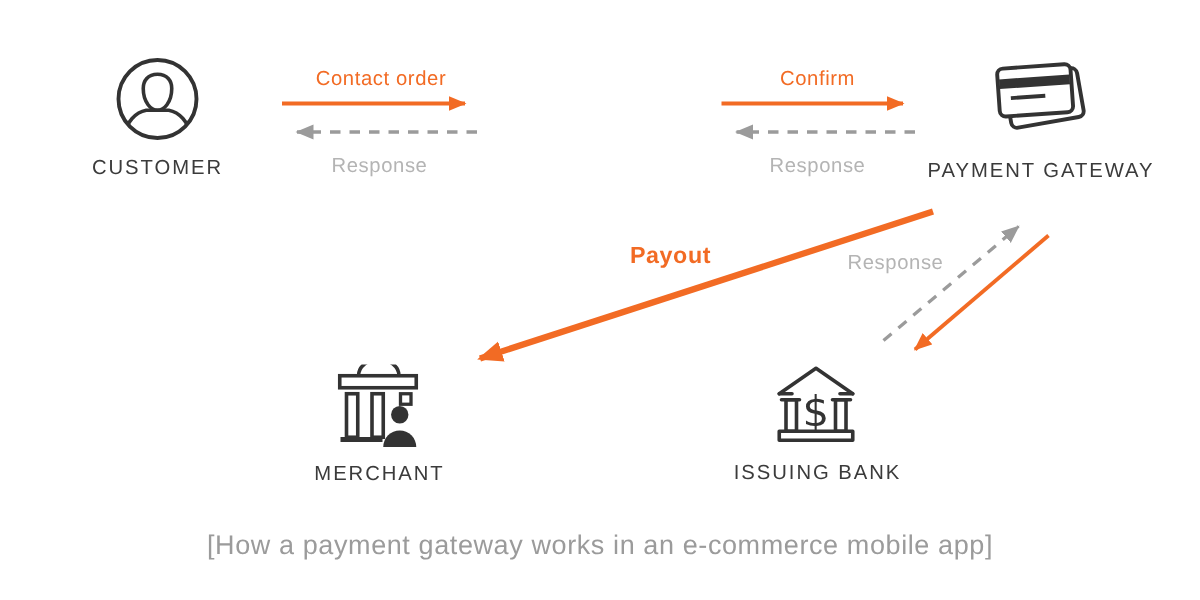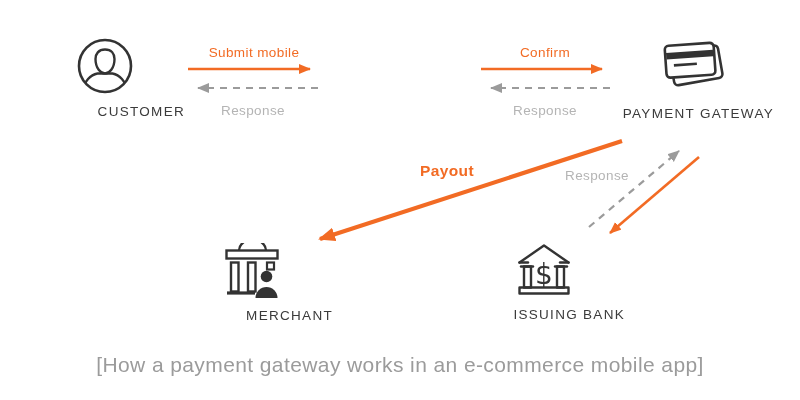--- a/index.html
+++ b/index.html
@@ -1,36 +1,36 @@
 <!DOCTYPE html>
 <html><head>
 <meta charset="utf-8">
 <style>
   html,body{margin:0;padding:0;background:#ffffff;}
   #screen{
     position:relative;width:800px;height:400px;background:#ffffff;overflow:hidden;
     font-family:"Liberation Sans","DejaVu Sans",sans-serif;
   }
   #arrow-layer{position:absolute;left:0;top:0;width:800px;height:400px;}
-  .entity{position:absolute;width:160px;text-align:right;}
+  .entity{position:absolute;width:160px;text-align:center;}
   .entity .icon{display:flex;justify-content:center;}
   .entity-label{
     margin-top:9px;font-size:13.5px;letter-spacing:1.3px;color:#3b3b3b;
     font-weight:500;white-space:nowrap;
   }
   .flow-label{
     position:absolute;transform:translate(-50%,-50%);white-space:nowrap;
     font-size:13.5px;letter-spacing:.4px;font-weight:500;
   }
   .flow-label.orange{color:#f26b24;}
   .flow-label.gray{color:#b4b4b4;}
   .flow-label.payout{font-size:15.5px;font-weight:700;text-align:center;}
   #caption{
     position:absolute;left:0;right:0;top:353px;text-align:center;
-    font-size:21px;letter-spacing:.4px;color:#9b9b9b;font-weight:400;
+    font-size:18px;letter-spacing:.4px;color:#9b9b9b;font-weight:400;
   }
 </style>
 </head>
 <body>
 
 <div id="screen">
 
   <svg id="arrow-layer" viewBox="0 0 800 400">
     <defs>
       <marker id="mo" markerUnits="userSpaceOnUse" markerWidth="14" markerHeight="11" refX="11" refY="5" orient="auto">
@@ -115,21 +115,21 @@
           <rect x="8" y="24.5" width="7" height="21"></rect>
           <rect x="41" y="24.5" width="7" height="21"></rect>
           <rect x="3.5" y="45.5" width="49" height="6"></rect>
         </g>
         <text x="28" y="42" text-anchor="middle" font-family="DejaVu Sans, sans-serif" font-size="28" font-weight="500" fill="#333">$</text>
       </svg>
     </div>
     <div class="entity-label">ISSUING BANK</div>
   </div>
 
-  <div class="flow-label orange" style="left:254px;top:52px">Submit mobile</div>
+  <div class="flow-label orange" style="left:254px;top:52px">Contact order</div>
   <div class="flow-label gray" style="left:253px;top:110px">Response</div>
   <div class="flow-label orange" style="left:545px;top:52px">Confirm</div>
   <div class="flow-label gray" style="left:545px;top:110px">Response</div>
   <div class="flow-label orange payout" style="left:447px;top:171px">Payout</div>
   <div class="flow-label gray" style="left:597px;top:175px">Response</div>
 
   <div id="caption">[How a payment gateway works in an e-commerce mobile app]</div>
 
 </div>
 

